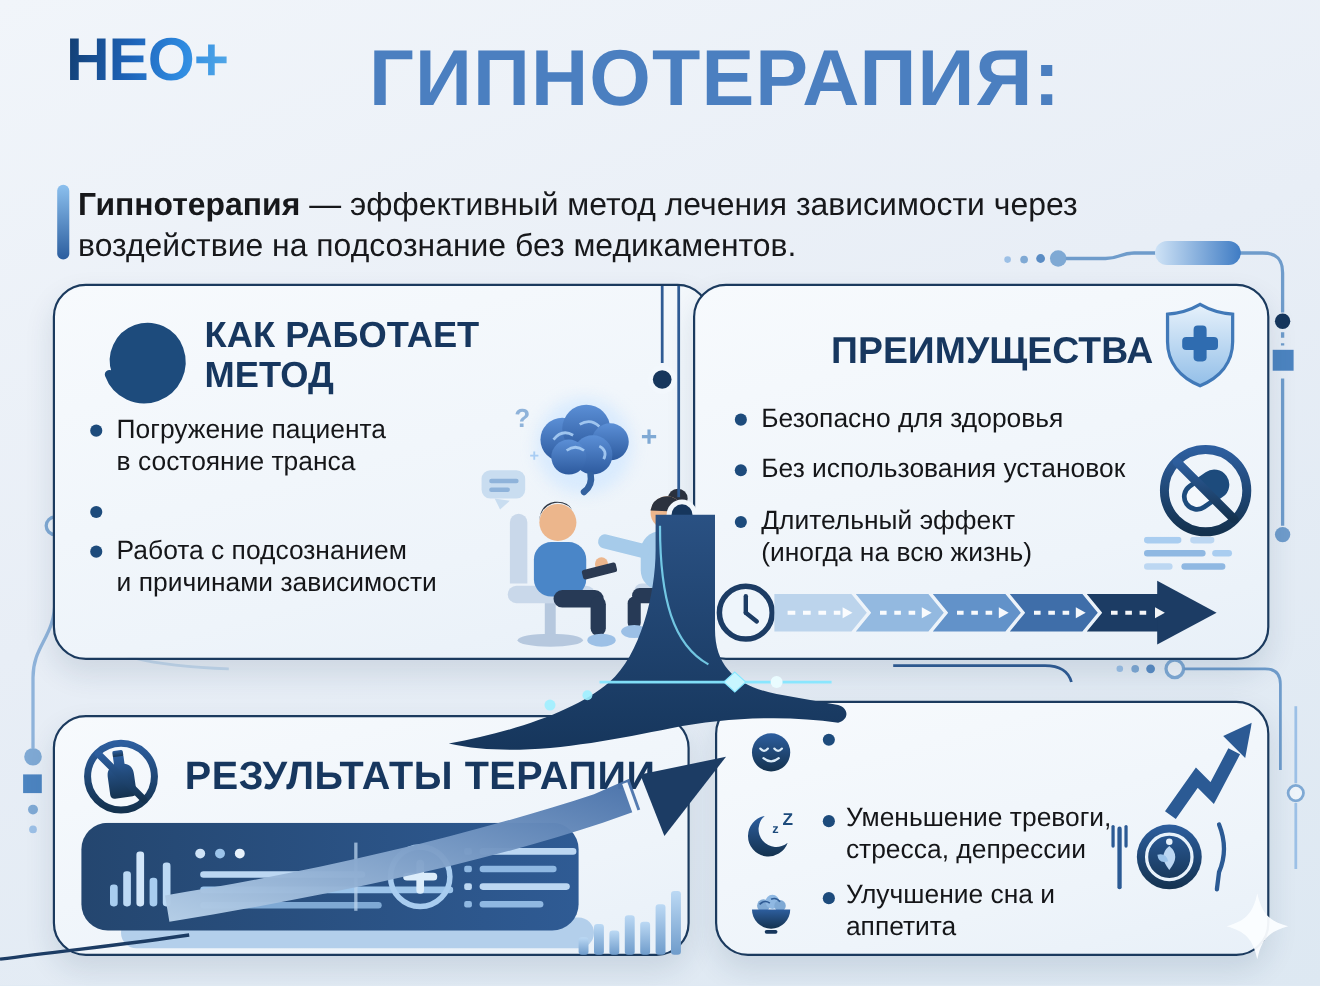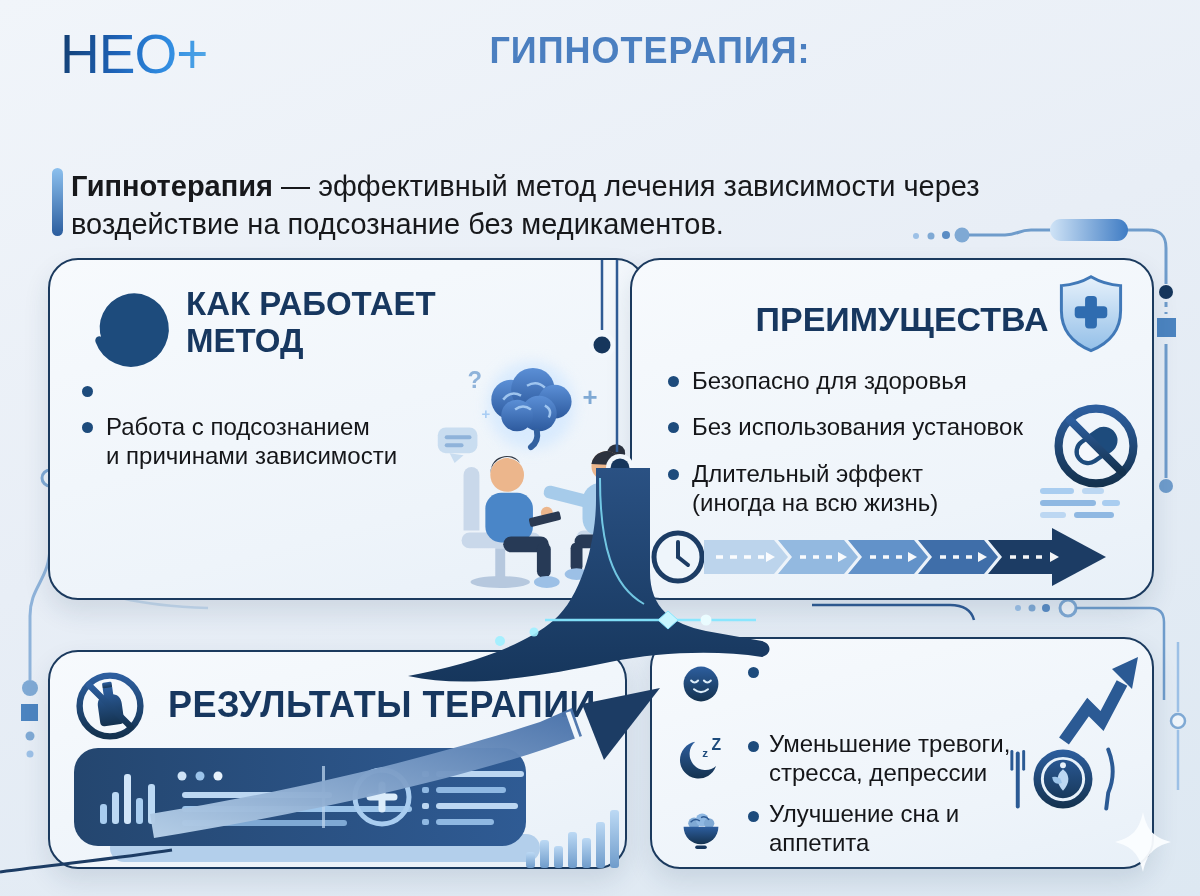--- a/index.html
+++ b/index.html
@@ -2,24 +2,24 @@
 <html lang="ru"><head>
 <meta charset="utf-8">
 <style>
   html,body{margin:0;padding:0;}
   body{font-family:"Liberation Sans","DejaVu Sans",sans-serif;background:#dfe9f3;}
   .page{position:relative;width:1200px;height:896px;overflow:hidden;
         background:linear-gradient(160deg,#f1f5fa 0%,#e8eef6 45%,#dde8f2 100%);}
   svg{display:block;}
   .abs{position:absolute;}
   
-  .logo{left:60px;top:22px;font-size:55px;font-weight:400;letter-spacing:-1px;
+  .logo{left:60px;top:22px;font-size:55px;font-weight:700;letter-spacing:-1px;
         background:linear-gradient(100deg,#123c6e 0%,#1e63b8 40%,#2e8ae0 70%,#55aae8 100%);
         -webkit-background-clip:text;background-clip:text;color:transparent;}
-  .title1{left:160px;width:980px;top:30px;text-align:center;font-size:36px;font-weight:800;
+  .title1{left:160px;width:980px;top:30px;text-align:center;font-size:72px;font-weight:800;
           letter-spacing:1px;color:#4b7fc0;}
   .title2{left:10px;width:1180px;top:92px;text-align:center;font-size:56px;font-weight:800;
           letter-spacing:1px;color:#17375f;}
   .subtitle{left:52px;top:168px;width:1010px;display:flex;gap:8px;}
   .subtitle .bar{flex:none;width:11px;height:68px;border-radius:6px;
                  background:linear-gradient(180deg,#8cc0ee,#2b5d9e);}
   .subtitle .txt{font-size:29px;line-height:1.3;color:#17181b;}
   .subtitle .txt b{font-weight:800;}
   
   .card{position:absolute;background:linear-gradient(165deg,#f7fafd 0%,#eef4fa 70%,#e8f0f8 100%);
@@ -139,20 +139,25 @@
         <path d="M52 50 a2 2 0 0 1 4 0 a4 4 0 0 1 -8 0 a6 6 0 0 1 12 0 a8 8 0 0 1 -16 0
                  a10 10 0 0 1 20 0 a12 12 0 0 1 -24 0 a14 14 0 0 1 28 0 a16 16 0 0 1 -32 0
                  a18 18 0 0 1 36 0 a20 20 0 0 1 -40 0" fill="none" stroke="#1d4b7c" stroke-width="5" stroke-linecap="round"></path>
       </g>
     </svg>
     <h2>КАК РАБОТАЕТ
 МЕТОД</h2>
     <ul class="blist">
       <li>
           <span class="dot"></span>
+          <span class="btxt">Погружение пациента
+в состояние транса</span>
+        </li>
+      <li>
+          <span class="dot"></span>
         </li>
       <li>
           <span class="dot"></span>
           <span class="btxt">Работа с подсознанием
 и причинами зависимости</span>
         </li>
     </ul>
 
     <svg class="abs" style="right:4px;bottom:2px" width="228" height="248" viewBox="0 0 230 250">
       <circle cx="120" cy="58" r="44" fill="#cfe6ff" opacity=".7" filter="url(#soft)"></circle>

